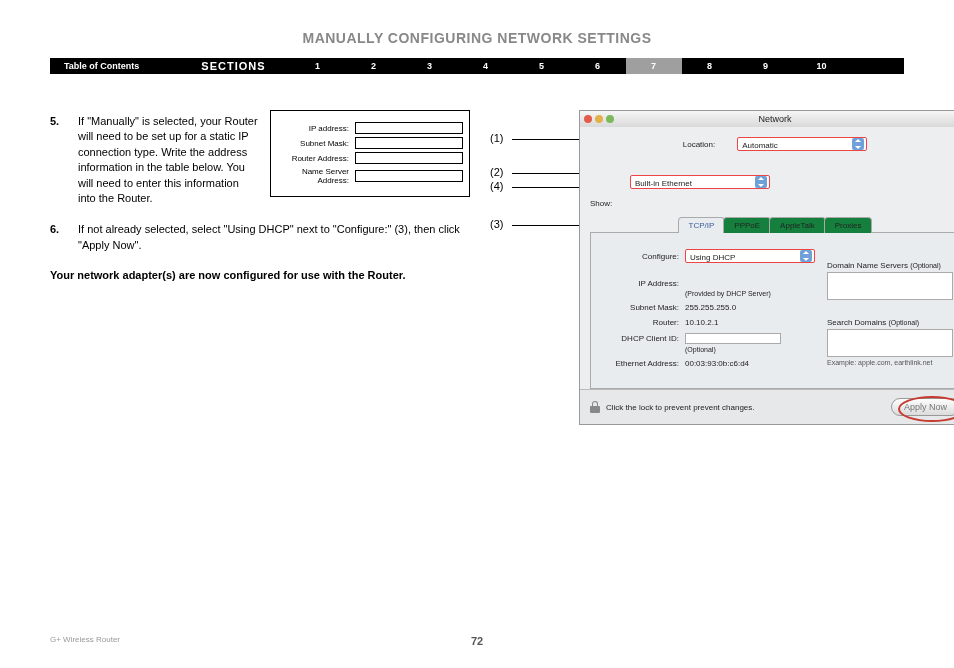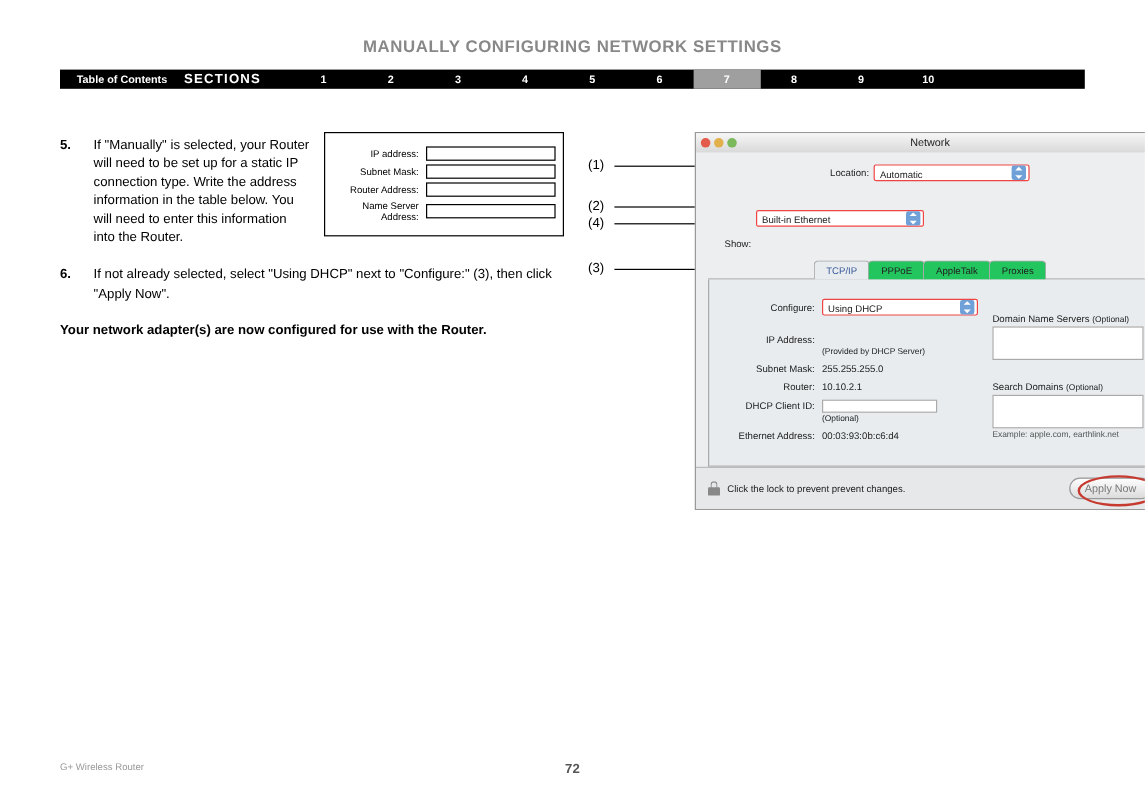--- a/index.html
+++ b/index.html
@@ -26,21 +26,21 @@
     width: 100%;
     height: 16px;
     background: #000000;
     display: flex;
     align-items: center;
     font-size: 9px;
     color: #fff;
     font-weight: bold;
   }
   .navbar .toc { padding: 0 14px; }
-  .navbar .sections { font-size: 11px; letter-spacing: 1px; padding-right: 24px; }
+  .navbar .sections { font-size: 11px; letter-spacing: 1px; padding-right: 24px; margin-left: 48px; }
   .navbar .num { width: 56px; text-align: center; }
   .navbar .num.active { background: #9f9f9f; height: 100%; line-height: 16px; }
   .content {
     margin-top: 40px;
     position: relative;
     height: 300px;
   }
   .step-row {
     display: flex;
     font-size: 11px;
@@ -96,21 +96,21 @@
     position: relative;
   }
   .traffic { display: flex; gap: 3px; margin-right: 6px; }
   .dot { width: 8px; height: 8px; border-radius: 50%; }
   .dot.red { background: #e25b4b; }
   .dot.yel { background: #e2b14b; }
   .dot.grn { background: #7cb95c; }
   .titlebar .title { position: absolute; left: 50%; transform: translateX(-50%); }
   .mac-body { padding: 6px 10px 0 10px; }
   .row { display: flex; align-items: center; margin: 4px 0; }
-  .row .rlbl { text-align: right; padding-right: 4px; }
+  .row .rlbl { text-align: right; padding-right: 22px; }
   .dropdown {
     display: inline-flex;
     align-items: flex-end;
     justify-content: space-between;
     height: 14px;
     background: #fff;
     border: 1px solid #ef4444;
     border-radius: 2px;
     padding: 0 2px 0 4px;
     font-size: 8px;
@@ -135,21 +135,21 @@
   .tabs {
     position: relative;
     margin-top: 8px;
     border-bottom: 1px solid #aaa;
     display: flex;
     justify-content: center;
   }
   .tab {
     font-size: 8px;
     padding: 3px 10px;
-    background: #22c55e;
+    background: #15803d;
     border: 1px solid #aaa;
     border-bottom: none;
     border-radius: 4px 4px 0 0;
     margin: 0 -1px;
     position: relative;
     top: 1px;
   }
   .tab.active { background: #e8ecef; color: #395a9a; }
   .tab-content {
     border: 1px solid #aaa;

